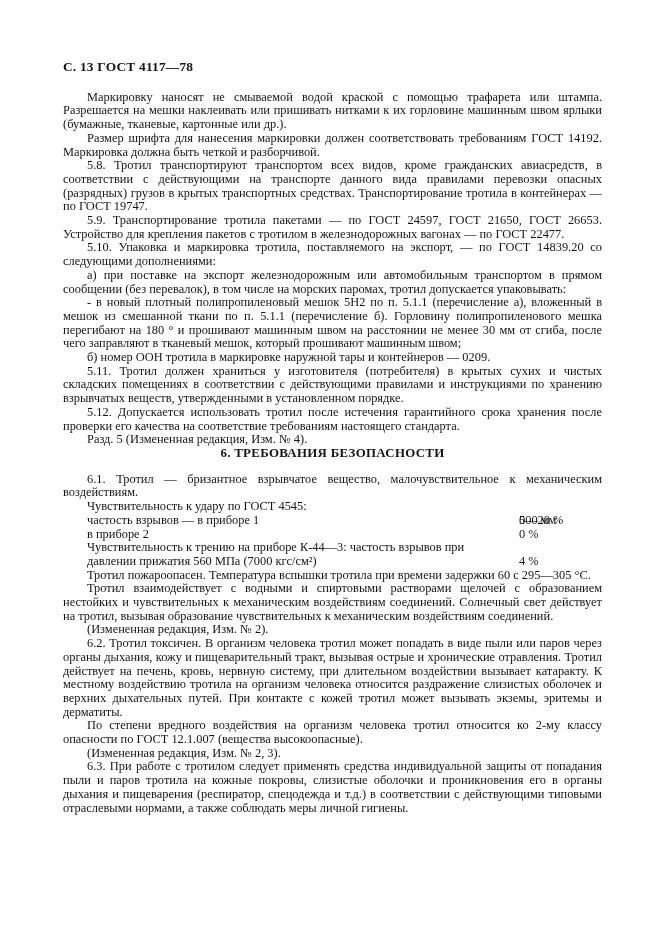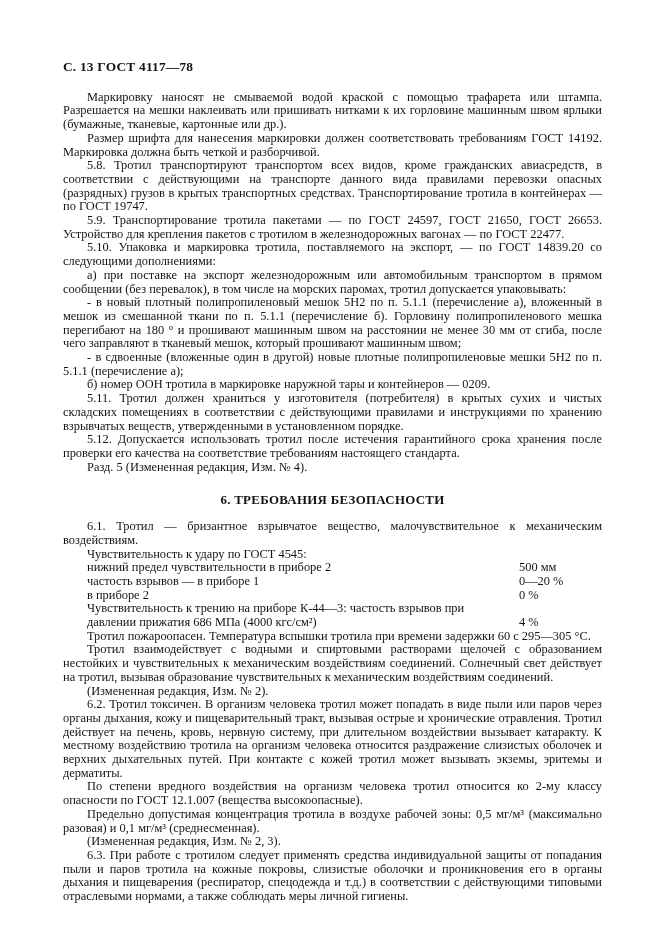--- a/index.html
+++ b/index.html
@@ -40,21 +40,21 @@
   p.note-line {
     margin: 0;
     text-indent: 24px;
     text-align: left;
   }
   .bold { font-weight: normal; }
   h2.sec-heading {
     font-size: 12.9px;
     font-weight: bold;
     text-align: center;
-    margin: 20px 0 12px 0;
+    margin: 0 0 12px 0;
     letter-spacing: 0.3px;
   }
   .srow {
     position: relative;
     padding-left: 24px;
     text-align: left;
   }
   .srow .val {
     position: absolute;
     left: 456px;
@@ -74,57 +74,54 @@
 
     <div class="doc-header">С. 13 ГОСТ 4117—78</div>
 
     <p class="para">Маркировку наносят не смываемой водой краской с помощью трафарета или штампа. Разрешается на мешки наклеивать или пришивать нитками к их горловине машинным швом ярлыки (бумажные, тканевые, картонные или др.).</p>
     <p class="para">Размер шрифта для нанесения маркировки должен соответствовать требованиям ГОСТ 14192. Маркировка должна быть четкой и разборчивой.</p>
     <p class="para">5.8. Тротил транспортируют транспортом всех видов, кроме гражданских авиасредств, в соответствии с действующими на транспорте данного вида правилами перевозки опасных (разрядных) грузов в крытых транспортных средствах. Транспортирование тротила в контейнерах — по ГОСТ 19747.</p>
     <p class="para">5.9. Транспортирование тротила пакетами — по ГОСТ 24597, ГОСТ 21650, ГОСТ 26653. Устройство для крепления пакетов с тротилом в железнодорожных вагонах — по ГОСТ 22477.</p>
     <p class="para">5.10. Упаковка и маркировка тротила, поставляемого на экспорт, — по ГОСТ 14839.20 со следующими дополнениями:</p>
     <p class="para">а) при поставке на экспорт железнодорожным или автомобильным транспортом в прямом сообщении (без перевалок), в том числе на морских паромах, тротил допускается упаковывать:</p>
     <p class="para">- в новый плотный полипропиленовый мешок 5Н2 по п. 5.1.1 (перечисление а), вложенный в мешок из смешанной ткани по п. 5.1.1 (перечисление б). Горловину полипропиленового мешка перегибают на 180 ° и прошивают машинным швом на расстоянии не менее 30 мм от сгиба, после чего заправляют в тканевый мешок, который прошивают машинным швом;</p>
-    <p class="para">- в сдвоенные (вложенные один в другой) новые плотные полипропиленовые мешки 5Н2 по п. 5.1.1 (перечисление а);</p>
     <p class="para">б) номер ООН тротила в маркировке наружной тары и контейнеров — 0209.</p>
     <p class="para">5.11. Тротил должен храниться у изготовителя (потребителя) в крытых сухих и чистых складских помещениях в соответствии с действующими правилами и инструкциями по хранению взрывчатых веществ, утвержденными в установленном порядке.</p>
     <p class="para">5.12. Допускается использовать тротил после истечения гарантийного срока хранения после проверки его качества на соответствие требованиям настоящего стандарта.</p>
 
     <p class="note-line"><span>Разд. 5 </span><span class="bold">(Измененная редакция, Изм. № 4).</span></p>
 
     <h2 class="sec-heading">6. ТРЕБОВАНИЯ БЕЗОПАСНОСТИ</h2>
 
     <p class="para">6.1. Тротил — бризантное взрывчатое вещество, малочувствительное к механическим воздействиям.</p>
 
     <div class="srow">
       <span>Чувствительность к удару по ГОСТ 4545:</span>
     </div>
     <div class="srow">
-      <span>нижний предел чувствительности в приборе 2</span>
       <span class="val">500 мм</span>
     </div>
     <div class="srow">
       <span>частость взрывов — в приборе 1</span>
       <span class="val">0—20 %</span>
     </div>
     <div class="srow">
       <span class="sub">в приборе 2</span>
       <span class="val">0 %</span>
     </div>
     <div class="srow">
       <span>Чувствительность к трению на приборе К-44—3: частость взрывов при</span>
     </div>
     <div class="srow">
-      <span>давлении прижатия 686 МПа (4000 кгс/см²)</span>
+      <span>давлении прижатия 560 МПа (7000 кгс/см²)</span>
       <span class="val">4 %</span>
     </div>
 
     <p class="para">Тротил пожароопасен. Температура вспышки тротила при времени задержки 60 с 295—305 °С.</p>
     <p class="para">Тротил взаимодействует с водными и спиртовыми растворами щелочей с образованием нестойких и чувствительных к механическим воздействиям соединений. Солнечный свет действует на тротил, вызывая образование чувствительных к механическим воздействиям соединений.</p>
     <p class="note-line bold">(Измененная редакция, Изм. № 2).</p>
     <p class="para">6.2. Тротил токсичен. В организм человека тротил может попадать в виде пыли или паров через органы дыхания, кожу и пищеварительный тракт, вызывая острые и хронические отравления. Тротил действует на печень, кровь, нервную систему, при длительном воздействии вызывает катаракту. К местному воздействию тротила на организм человека относится раздражение слизистых оболочек и верхних дыхательных путей. При контакте с кожей тротил может вызывать экземы, эритемы и дерматиты.</p>
     <p class="para">По степени вредного воздействия на организм человека тротил относится ко 2-му классу опасности по ГОСТ 12.1.007 (вещества высокоопасные).</p>
-    <p class="para">Предельно допустимая концентрация тротила в воздухе рабочей зоны: 0,5 мг/м³ (максимально разовая) и 0,1 мг/м³ (среднесменная).</p>
     <p class="note-line bold">(Измененная редакция, Изм. № 2, 3).</p>
     <p class="para">6.3. При работе с тротилом следует применять средства индивидуальной защиты от попадания пыли и паров тротила на кожные покровы, слизистые оболочки и проникновения его в органы дыхания и пищеварения (респиратор, спецодежда и т.д.) в соответствии с действующими типовыми отраслевыми нормами, а также соблюдать меры личной гигиены.</p>
 
   </div>
 </div>
 
 </body></html>

